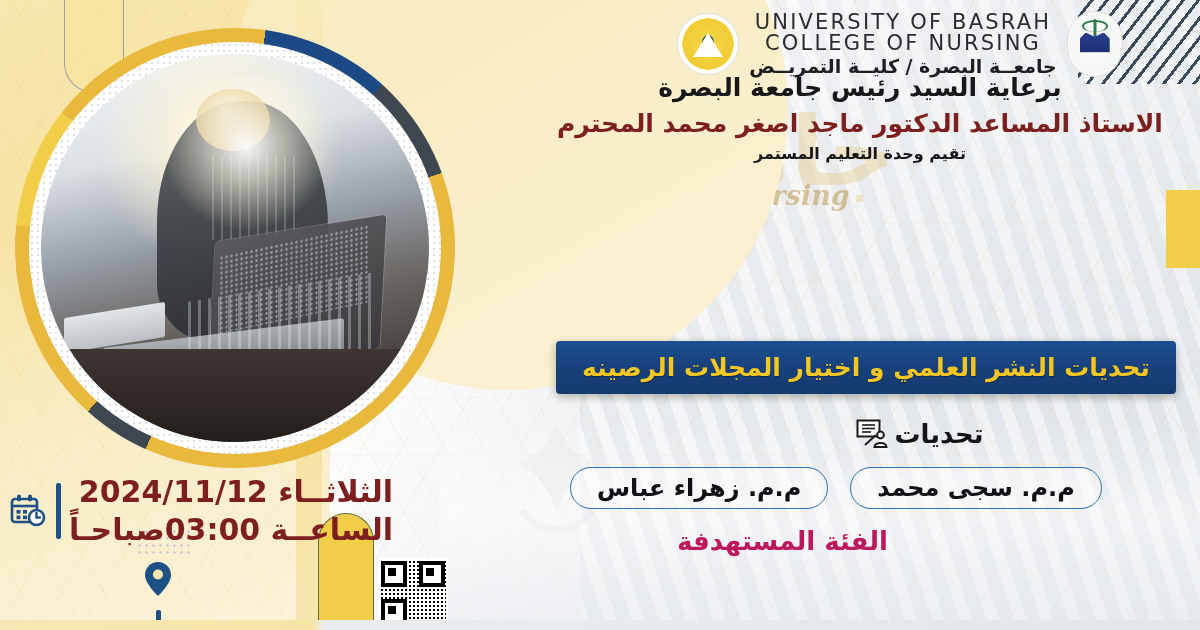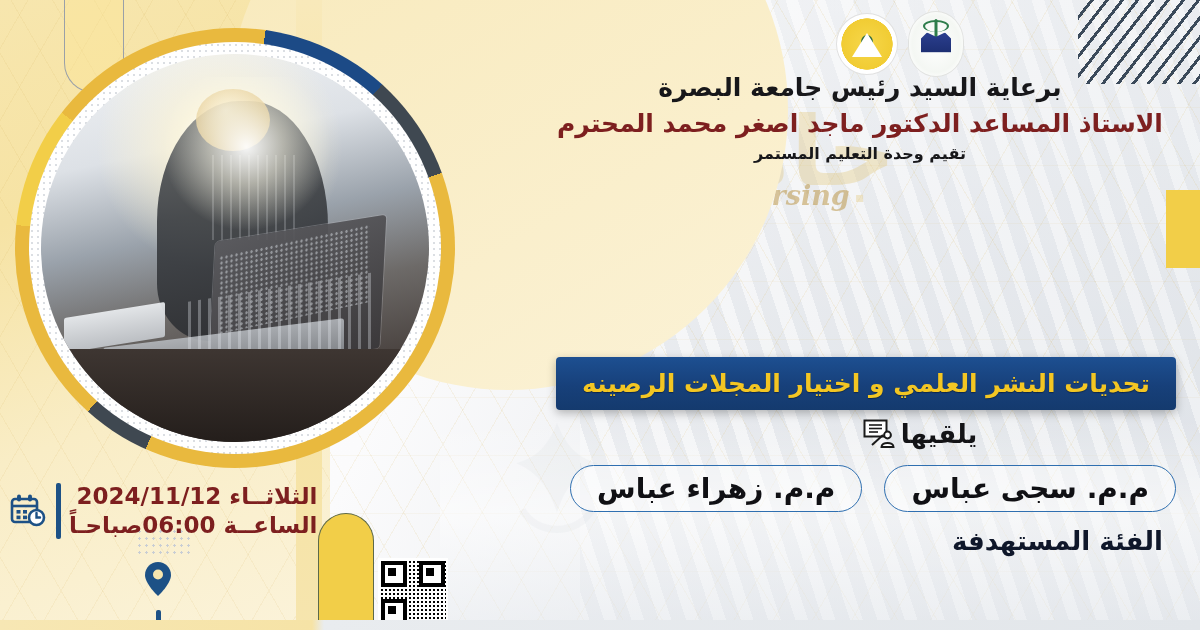--- a/index.html
+++ b/index.html
@@ -264,65 +264,64 @@
   }
 
   
   .title-banner{
     position:absolute;left:556px;top:341px;width:620px;height:53px;
     background:linear-gradient(180deg,#1d4f91 0%,#17407a 55%,#143a6e 100%);
     border-radius:4px;
     box-shadow:0 3px 10px rgba(0,0,0,.28);
     display:flex;align-items:center;justify-content:center;
     direction:rtl;
-    margin-top:16px;
   }
   .title-text{
     color:#f3c623;font-size:25px;font-weight:bold;letter-spacing:.3px;
     text-shadow:0 1px 1px rgba(0,0,0,.35);
   }
 
   
   .presented-row{
     position:absolute;left:820px;top:414px;width:200px;height:40px;
     display:flex;align-items:center;justify-content:center;gap:6px;direction:rtl;
   }
   .presented-label{ color:#141417;font-size:26px;font-weight:bold; }
   .speaker-row{
     position:absolute;left:570px;top:462px;width:616px;height:52px;
     display:flex;align-items:center;justify-content:flex-end;gap:22px;direction:rtl;
   }
   .speaker-pill{
     border:1.6px solid #2f6fb0;border-radius:26px;
     background:rgba(255,255,255,.34);
     padding:6px 26px;
-    color:#101014;font-size:28px;font-weight:bold;
+    color:#101014;font-size:24px;font-weight:bold;
     white-space:nowrap;
   }
 
   
   .audience{
     position:absolute;left:677px;top:524px;width:486px;
-    direction:rtl;text-align:right;color:#0f172a;
+    direction:rtl;text-align:left;color:#be185d;
   }
   .audience div{ font-size:26px;font-weight:bold;line-height:1.32; }
 
   
   .info-date{
     position:absolute;left:8px;top:478px;width:300px;height:66px;
     display:flex;align-items:center;gap:8px;
   }
   .info-loc{
     position:absolute;left:8px;top:556px;width:300px;height:66px;
     display:flex;align-items:center;gap:8px;flex-direction:column;
   }
   .divider-bar{ width:5px;height:56px;background:#1d5186;border-radius:2px;flex:0 0 auto; }
   .info-lines{ direction:rtl;text-align:right;flex:1 1 auto; }
   .info-lines div{
-    color:#7d1f1f;font-size:23px;font-weight:bold;line-height:1.26;white-space:nowrap;
+    color:#7d1f1f;font-size:30px;font-weight:bold;line-height:1.26;white-space:nowrap;
   }
   .icon-box{ width:40px;height:46px;flex:0 0 auto;display:flex;align-items:center;justify-content:center; }
 
   
   .qr{
     position:absolute;left:378px;top:558px;width:66px;height:66px;background:#fff;padding:2px;
   }
   .qr-inner{
     width:100%;height:100%;
     background-image:
@@ -390,54 +389,59 @@
       <div class="ph-desk"></div>
       <div class="ph-glow"></div>
     </div>
   </div>
 
   <div class="header">
     <div class="seal">
       <div class="palm"></div>
         <div class="tri"></div>
     </div>
+    <div class="header-text">
+      <div class="hdr-en1">UNIVERSITY OF BASRAH</div>
+      <div class="hdr-en2">COLLEGE OF NURSING</div>
+      <div class="hdr-ar">جامعــة البصرة / كليــة التمريــض</div>
+    </div>
     <div class="seal-nursing">
       <div class="wing"></div>
         <div class="rod"></div>
         <div class="book"></div>
     </div>
   </div>
 
   <div class="body-block">
     <p class="ln ln-dark">برعاية السيد رئيس جامعة البصرة</p>
     <p class="ln ln-red">الاستاذ المساعد الدكتور ماجد اصغر محمد المحترم</p>
     <p class="ln ln-dark small">تقيم  وحدة التعليم المستمر</p>
   </div>
 
   <div class="gold-rect"></div>
 
   <div class="title-banner">
     <span class="title-text">تحديات النشر العلمي و اختيار المجلات الرصينه</span>
   </div>
 
   <div class="presented-row">
-    <span class="presented-label">يلقيها</span>
+    <span class="presented-label">تحديات</span>
     <svg width="32" height="30" viewBox="0 0 32 30">
       <rect x="1.5" y="1.5" width="22" height="16" fill="#fff" stroke="#1a1a1a" stroke-width="2"></rect>
       <line x1="6" y1="6" x2="19" y2="6" stroke="#1a1a1a" stroke-width="1.6"></line>
       <line x1="6" y1="9.5" x2="19" y2="9.5" stroke="#1a1a1a" stroke-width="1.6"></line>
       <line x1="6" y1="13" x2="15" y2="13" stroke="#1a1a1a" stroke-width="1.6"></line>
       <path d="M9 26 L20 16" stroke="#1a1a1a" stroke-width="2" fill="none"></path>
       <circle cx="24.5" cy="16" r="3.4" fill="#fff" stroke="#1a1a1a" stroke-width="2"></circle>
       <path d="M18.5 28 C18.5 22.5 30.5 22.5 30.5 28 Z" fill="#fff" stroke="#1a1a1a" stroke-width="2"></path>
     </svg>
   </div>
 
   <div class="speaker-row">
-    <div class="speaker-pill">م.م. سجى عباس</div>
+    <div class="speaker-pill">م.م. سجى محمد</div>
     <div class="speaker-pill">م.م. زهراء عباس</div>
   </div>
 
   <div class="audience">
     <div>الفئة المستهدفة</div>
   </div>
 
   <div class="info-date">
     <div class="icon-box">
       <svg width="38" height="38" viewBox="0 0 38 38">
@@ -449,21 +453,21 @@
         <rect x="14" y="18" width="4" height="3.6" fill="#1d5186"></rect>
         <rect x="7.5" y="23.6" width="4" height="3.6" fill="#1d5186"></rect>
         <rect x="14" y="23.6" width="4" height="3.6" fill="#1d5186"></rect>
         <circle cx="27.5" cy="25.5" r="7.5" fill="#fff" stroke="#1d5186" stroke-width="2.6"></circle>
         <path d="M27.5 21 V25.5 H31" stroke="#1d5186" stroke-width="2.4" fill="none" stroke-linecap="round"></path>
       </svg>
     </div>
     <div class="divider-bar"></div>
     <div class="info-lines">
       <div>الثلاثــاء 2024/11/12</div>
-      <div>الساعــة 06:00صباحـاً</div>
+      <div>الساعــة 03:00صباحـاً</div>
     </div>
   </div>
 
   <div class="info-loc">
     <div class="icon-box">
       <svg width="34" height="40" viewBox="0 0 34 40">
         <path d="M17 3 C9.8 3 4 8.8 4 16 C4 25 17 37 17 37 C17 37 30 25 30 16 C30 8.8 24.2 3 17 3 Z" fill="#1d5186"></path>
         <circle cx="17" cy="15.5" r="5" fill="#f7e6ae"></circle>
       </svg>
     </div>

